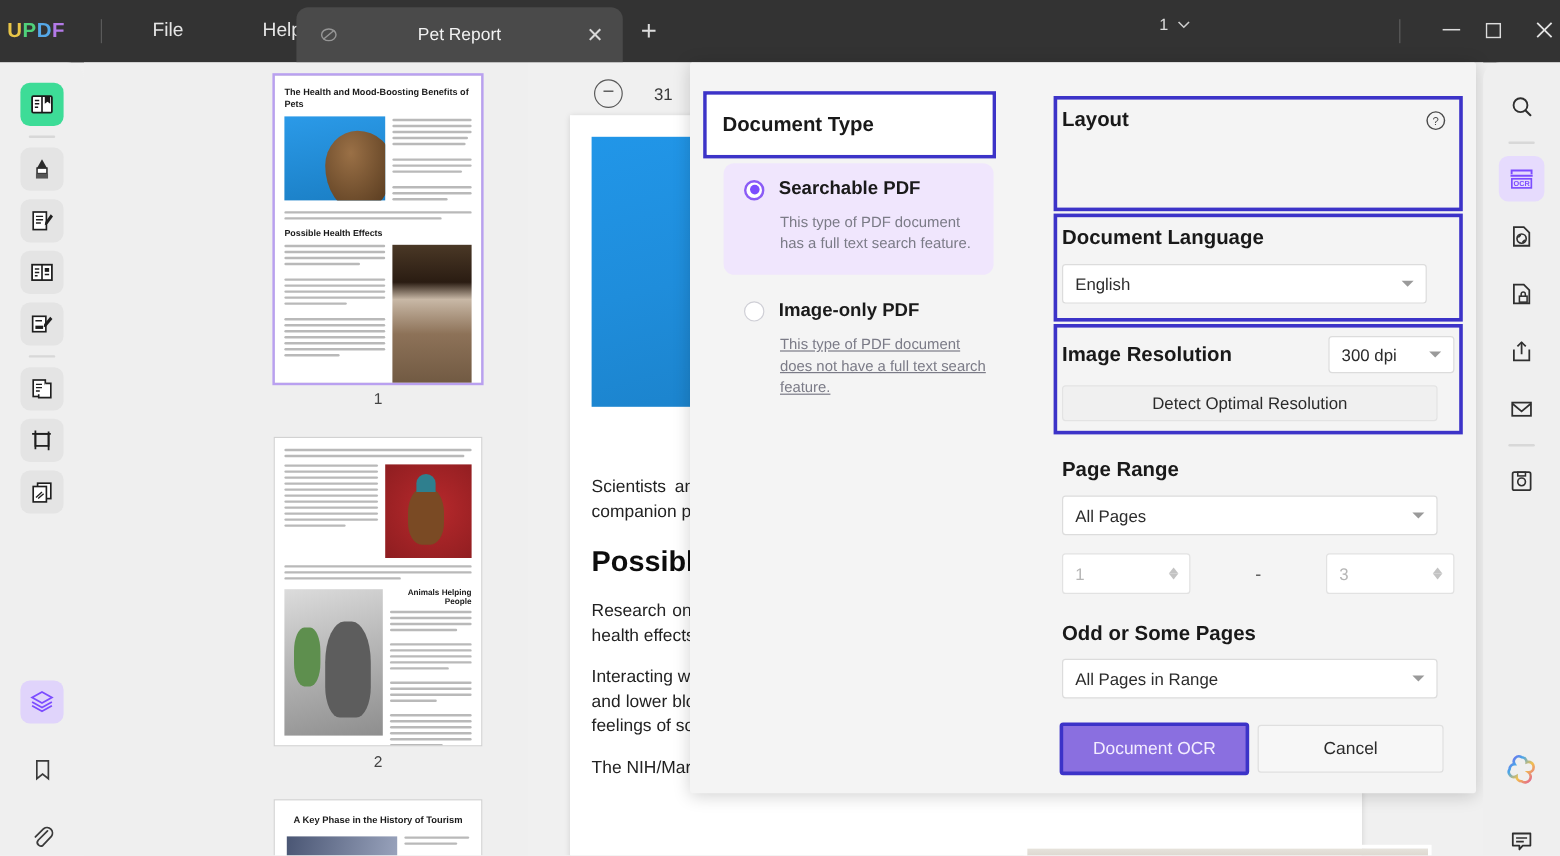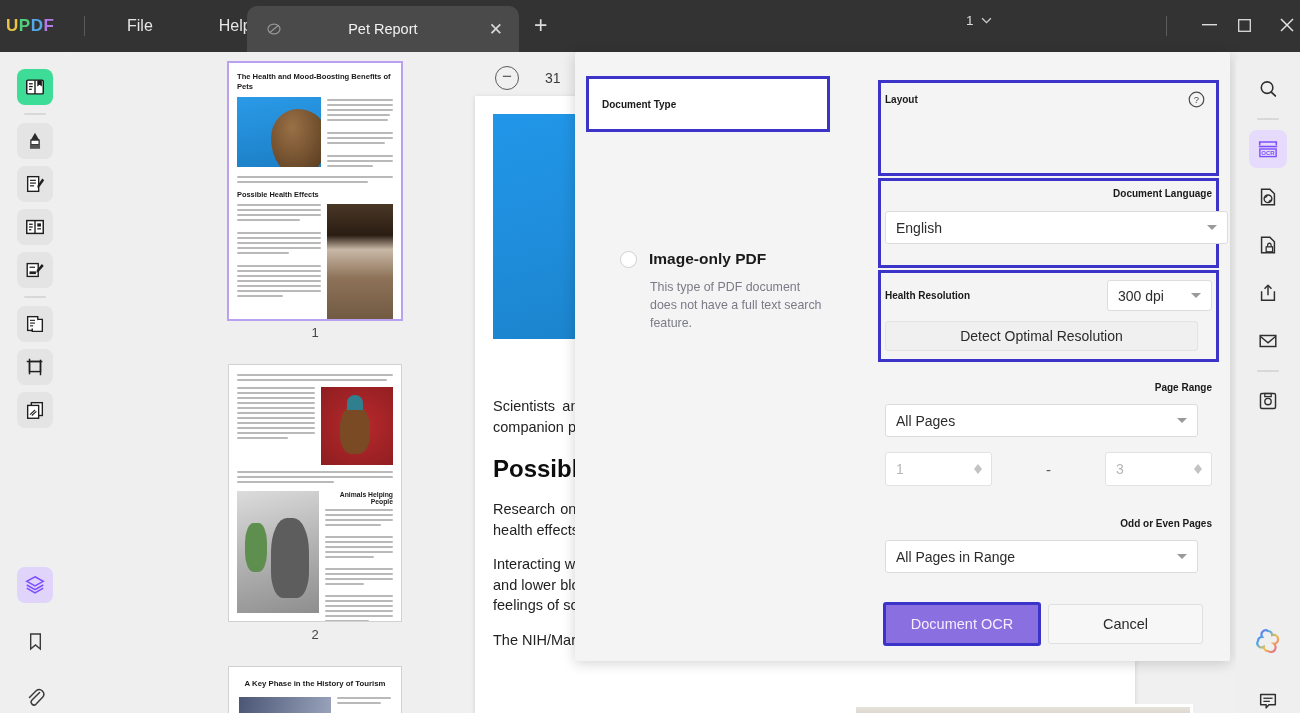--- a/index.html
+++ b/index.html
@@ -131,21 +131,21 @@
     border:3px solid #fff;
   }
 
   
   .ocr {
     position:absolute; left:575px; top:52px; width:655px; height:609px;
     background:#f4f4f4; border-radius:2px; box-shadow:0 2px 14px rgba(0,0,0,.18);
   }
   .hl-box { position:absolute; border:3px solid #3c33c8; }
 
-  .section-title { font-size:10px; font-weight:bold; color:#191919;text-align:right; }
+  .section-title { font-size:17px; font-weight:bold; color:#191919; }
   .small-note { font-size:12.4px; color:#7b7b87; line-height:1.45; }
 
   .combo {
     background:#fff; border:1px solid #dcdcdc; border-radius:3px;
     display:flex; align-items:center; padding:0 10px;
     font-size:14px; color:#2c2c2c; position:relative;
   }
   .combo .caret {
     position:absolute; right:10px; width:0; height:0;
     border-left:5px solid transparent; border-right:5px solid transparent;
@@ -495,53 +495,62 @@
   </div>
 
   <div class="ocr">
 
     <div class="hl-box" style="left:11px; top:24px; width:244px; height:56px;">
       <div style="background:#fff; width:100%; height:100%; display:flex; align-items:center; padding-left:13px;">
         <div class="section-title">Document Type</div>
       </div>
     </div>
 
+    <div class="radio-card" style="left:28px; top:84px; width:225px; height:93px;">
+      <div style="display:flex; align-items:center; padding:13px 0 0 17px; gap:12px;">
+        <div class="radio-dot">
+            <i></i>
+          </div>
+        <div class="radio-label">Searchable PDF</div>
+      </div>
+      <div class="small-note" style="margin:10px 14px 0 47px;">This type of PDF document has a full text search feature.</div>
+    </div>
 
     <div style="position:absolute; left:28px; top:198px; width:225px;">
       <div style="display:flex; align-items:center; padding-left:17px; gap:12px;">
         <div class="radio-dot empty"></div>
         <div class="radio-label">Image-only PDF</div>
       </div>
-      <div class="small-note" style="margin:11px 6px 0 47px;">This type of PDF document does not have a full text search feature.</div>
+      <div class="small-note" style="margin:11px 6px 0 47px;text-decoration:underline;">This type of PDF document does not have a full text search feature.</div>
     </div>
 
     <div class="hl-box" style="left:303px; top:28px; width:341px; height:96px;"></div>
     <div style="position:absolute; left:310px; top:38px; width:327px;">
       <div style="display:flex; align-items:center; justify-content:space-between; padding-right:6px;">
         <div class="section-title">Layout</div>
         <svg width="19" height="19" viewBox="0 0 24 24">
           <circle cx="12" cy="12" r="9.2" fill="none" stroke="#4a4a4a" stroke-width="1.5"></circle>
           <text x="12" y="16.4" font-size="12" text-anchor="middle" fill="#4a4a4a" font-family="Liberation Sans, sans-serif">?</text>
         </svg>
       </div>
     </div>
 
     <div class="hl-box" style="left:303px; top:126px; width:341px; height:90px;"></div>
     <div style="position:absolute; left:310px; top:136px; width:327px;">
       <div class="section-title">Document Language</div>
-      <div class="combo" style="width:343px; height:33px; margin-top:12px;">
+      <div class="combo" style="width:304px; height:33px; margin-top:12px;">
         <span>English</span>
         <span class="caret"></span>
       </div>
     </div>
 
     <div class="hl-box" style="left:303px; top:218px; width:341px; height:92px;"></div>
     <div style="position:absolute; left:310px; top:228px; width:327px;">
       <div style="display:flex; align-items:center; justify-content:space-between;">
-        <div class="section-title">Health Resolution</div>
+        <div class="section-title">Image Resolution</div>
         <div class="combo" style="width:105px; height:31px;">
           <span>300 dpi</span>
           <span class="caret"></span>
         </div>
       </div>
       <div class="btn-flat" style="width:313px; height:30px; margin-top:10px;">
         <span>Detect Optimal Resolution</span>
       </div>
     </div>
 
@@ -560,21 +569,21 @@
         <div style="flex:1; text-align:center; color:#555; font-size:15px;">-</div>
         <div class="spin" style="width:107px; height:34px;">
           <span>3</span>
           <span class="ar up"></span>
           <span class="ar dn"></span>
         </div>
       </div>
     </div>
 
     <div style="position:absolute; left:310px; top:466px; width:327px;">
-      <div class="section-title">Odd or Even Pages</div>
+      <div class="section-title">Odd or Some Pages</div>
       <div class="combo" style="width:313px; height:33px; margin-top:11px;">
         <span>All Pages in Range</span>
         <span class="caret"></span>
       </div>
     </div>
 
     <div class="btn-primary" style="position:absolute; left:308px; top:550px; width:158px; height:44px;">
       <span>Document OCR</span>
     </div>
     <div class="btn-ghost" style="position:absolute; left:473px; top:552px; width:155px; height:40px;">

